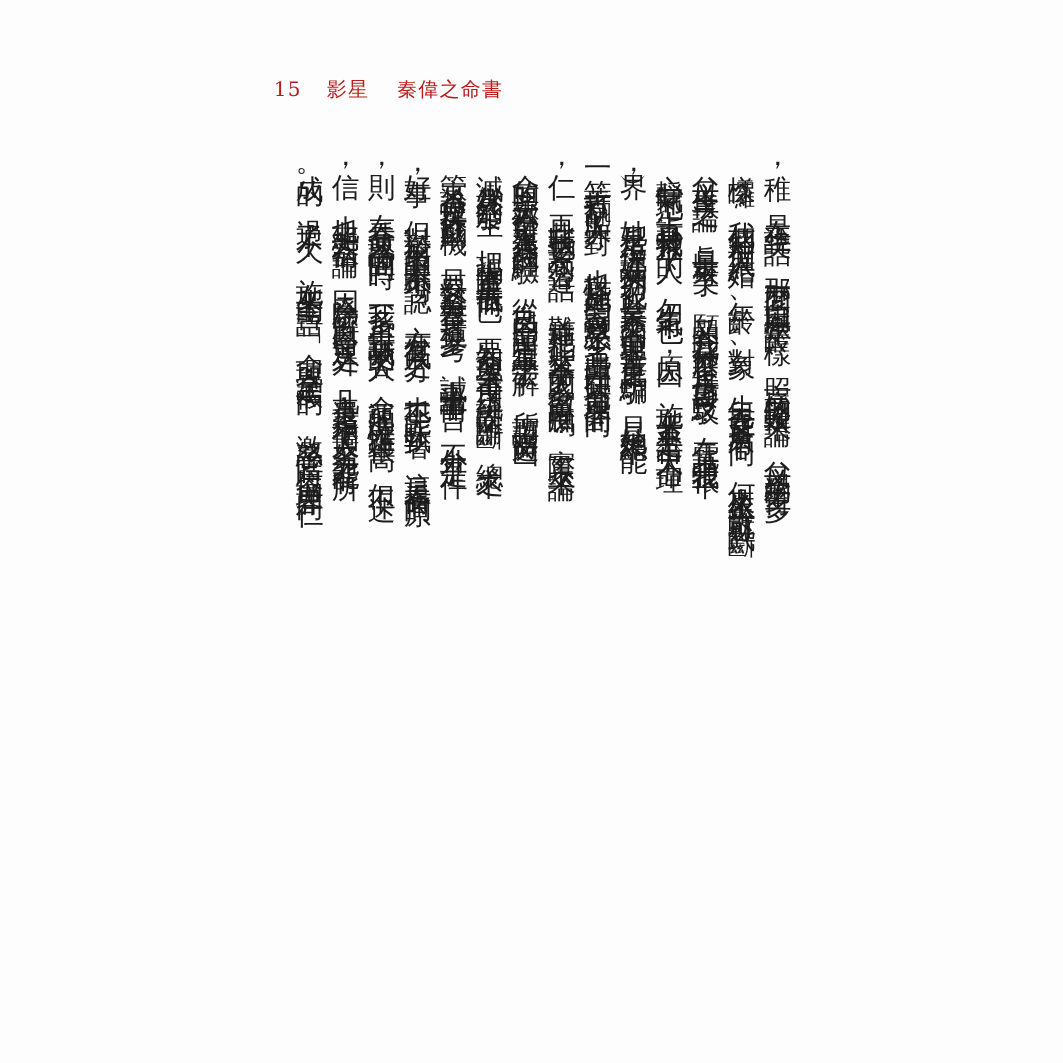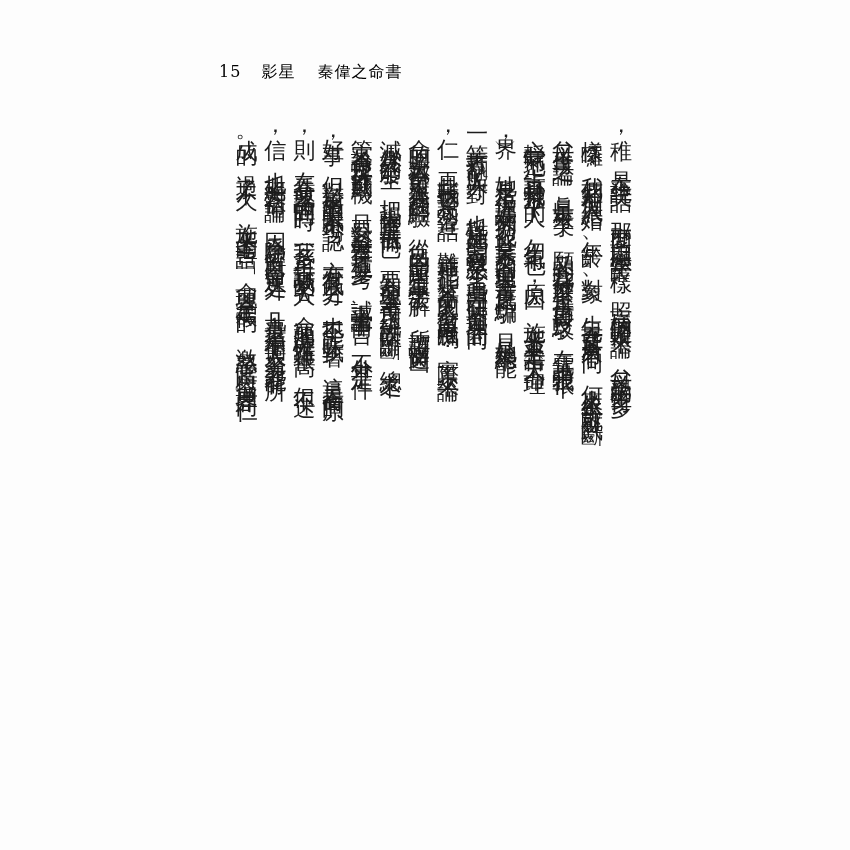--- a/index.html
+++ b/index.html
@@ -2,21 +2,21 @@
 <html><head>
 <meta charset="utf-8">
 <style>
   html, body { margin:0; padding:0; }
   body {
     width:850px; height:850px; background:#ffffff; position:relative; overflow:hidden;
     font-family: "DejaVu Serif", "Liberation Serif", serif; color:#1a1a1a;
   }
   .page { position:absolute; left:0; top:0; width:850px; height:850px; background:#fdfdfd; }
   .header {
-    position:absolute; left:219px; top:62px; font-size:16px; color:#000000;
+    position:absolute; left:219px; top:62px; font-size:16px; color:#b91c1c;
     letter-spacing:1px; white-space:nowrap;
   }
   .header .num { margin-right:14px; }
   .header .sec { margin-right:16px; }
   .body-text {
     position:absolute; left:216px; top:122px; width:420px; height:660px;
     writing-mode: vertical-rl; -webkit-writing-mode: vertical-rl;
     font-size:22.2px; line-height:28.8px; letter-spacing:4.8px;
     text-orientation: upright; color:#1c1c1c;
     display:flex; flex-direction:column;

